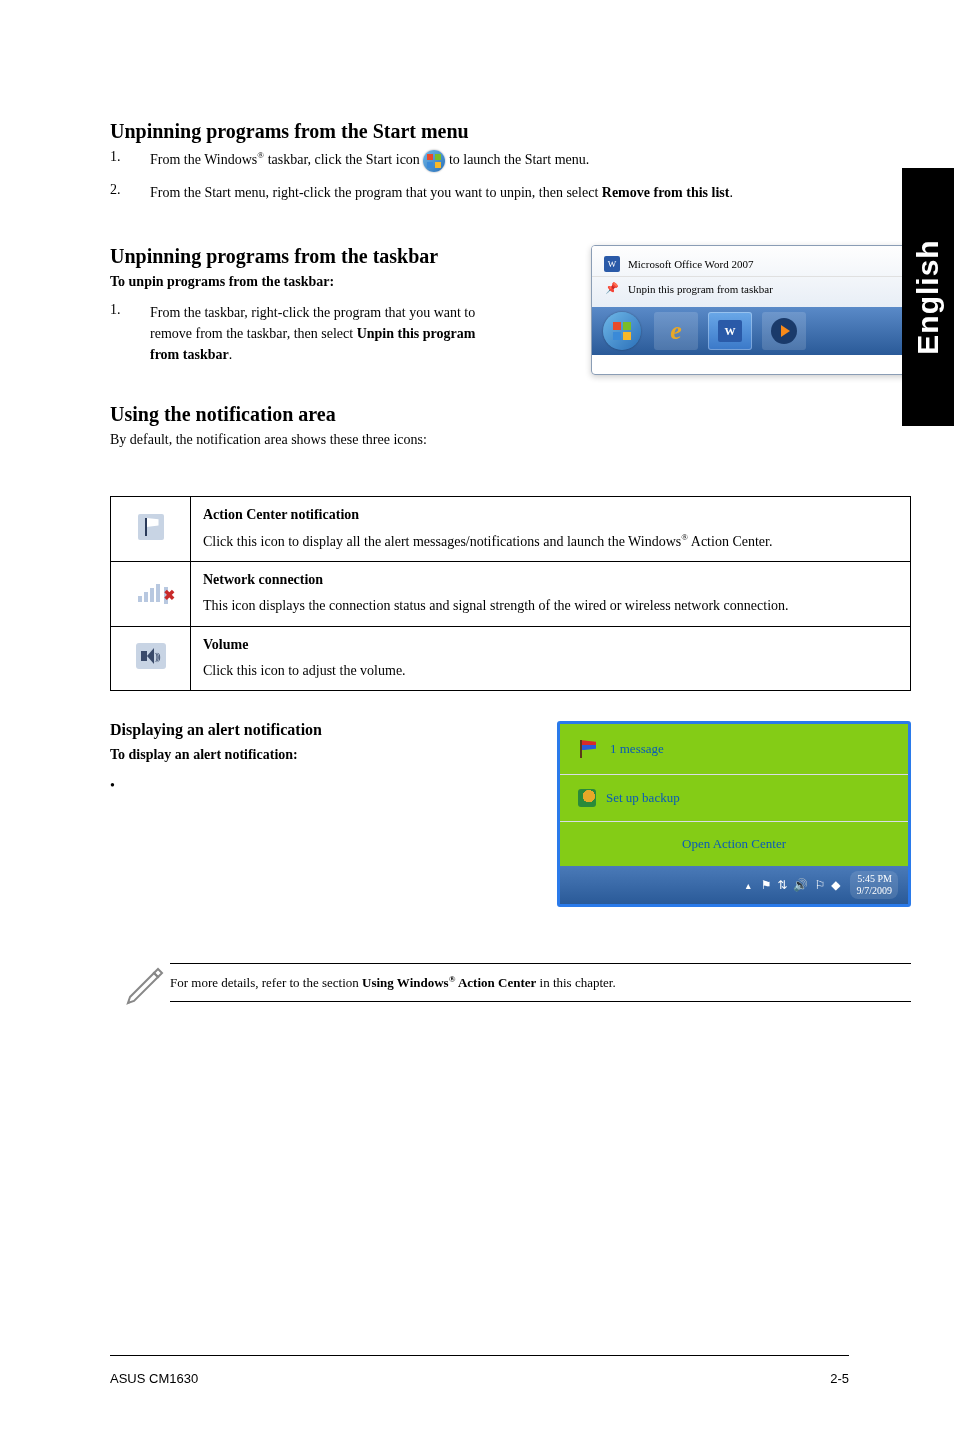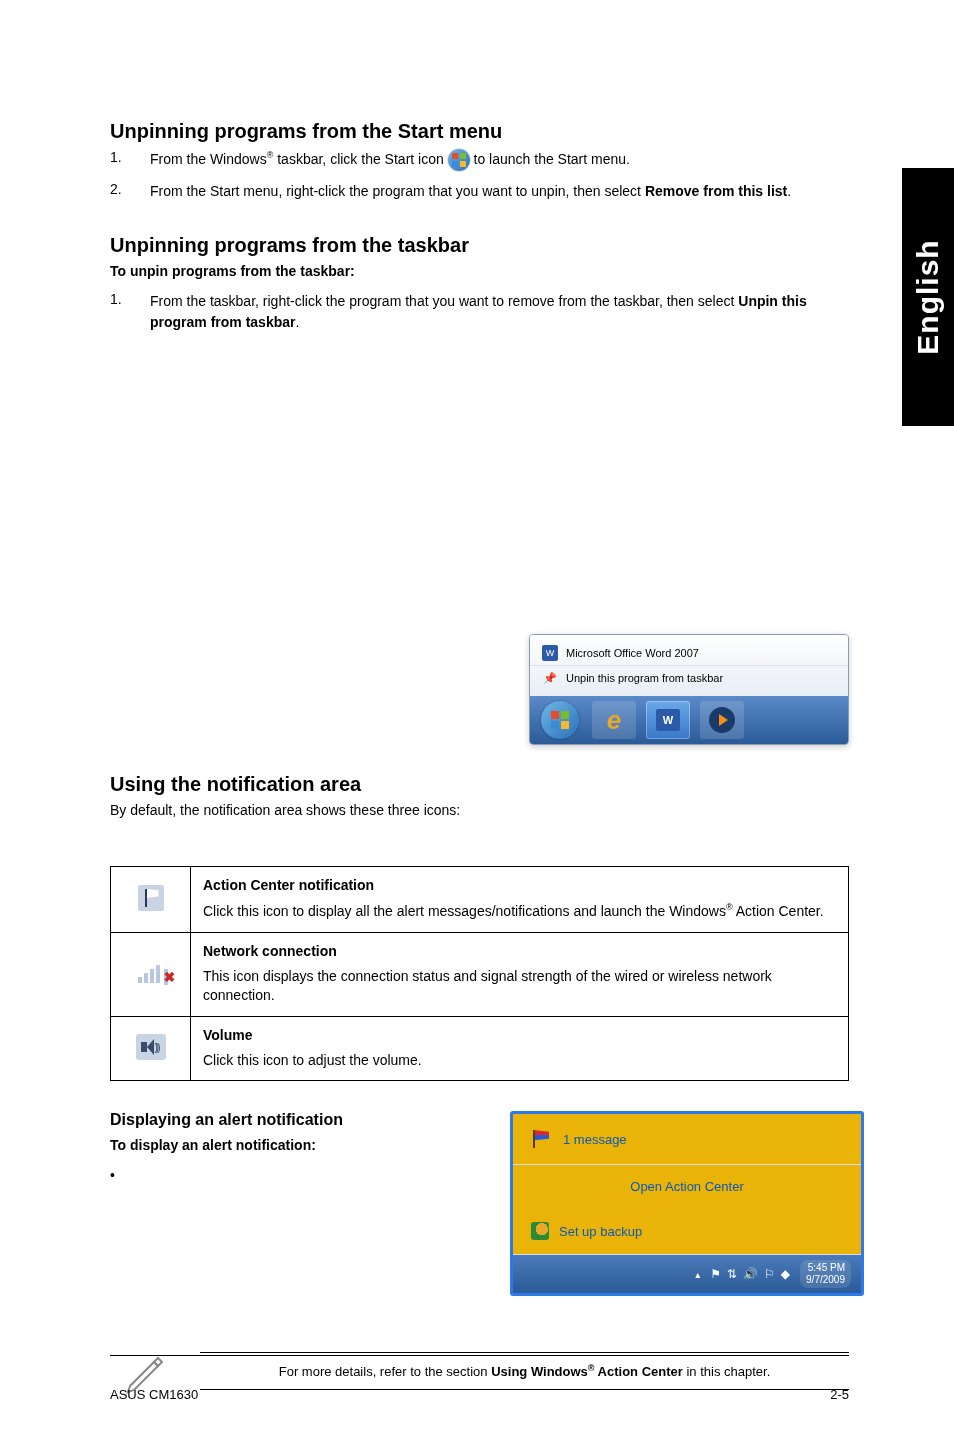--- a/index.html
+++ b/index.html
@@ -23,21 +23,22 @@
     align-items: center;
     justify-content: center;
   }
   .side-tab span {
     transform: rotate(-90deg);
     font-size: 30px;
     font-weight: bold;
     letter-spacing: 1px;
   }
   .content {
-    padding: 120px 105px 0 110px;
+    padding: 120px 43px 0 110px;
+    font-family: Liberation Serif, serif;
   }
   .section-heading {
     font-size: 20px;
     font-weight: bold;
     margin-bottom: 6px;
   }
   .sub-bold {
     font-size: 14px;
     font-weight: bold;
     margin-bottom: 12px;
@@ -69,24 +70,23 @@
     position: absolute;
     left: 4px; top: 4px;
     width: 14px; height: 14px;
     background:
       linear-gradient(#e84a2a,#e84a2a) 0 0/6px 6px no-repeat,
       linear-gradient(#7abc2a,#7abc2a) 8px 0/6px 6px no-repeat,
       linear-gradient(#3a8ad8,#3a8ad8) 0 8px/6px 6px no-repeat,
       linear-gradient(#f8b82a,#f8b82a) 8px 8px/6px 6px no-repeat;
   }
   .section2 {
-    margin-top: 32px;
-    display: flex;
-    gap: 30px;
-    flex-direction: column;
+    margin-top: 42px;
+    display: flex;
+    gap: 44px;
   }
   .section2 .left { flex: 0 0 370px; }
   .section2 .right { flex: 1; display: flex; justify-content: flex-end; }
   .taskbar-ss {
     width: 320px;
     border: 1px solid #8a9db5;
     border-radius: 4px;
     overflow: hidden;
     font-size: 11px;
     box-shadow: 0 2px 6px rgba(0,0,0,0.2);
@@ -291,21 +291,21 @@
     display: flex;
     line-height: 1.5;
   }
   .bullet-line .dot { width: 40px; flex-shrink: 0; }
   .bullet-line .flag-icon { width: 22px; height: 22px; vertical-align: middle; }
   .notif-ss {
     width: 354px;
     border: 3px solid #2a7aea;
     border-radius: 3px;
     font-size: 13px;
-    background: #eab308;
+    background: #84cc16;
     overflow: hidden;
   }
   .notif-ss .row {
     padding: 14px 18px;
     border-bottom: 1px solid #d8dde5;
     display: flex;
     align-items: center;
     gap: 10px;
   }
   .notif-ss .row.last { border-bottom: none; }
@@ -358,41 +358,39 @@
     text-align: right;
     line-height: 1.2;
     background: rgba(255,255,255,0.12);
     padding: 2px 6px;
     border-radius: 8px;
   }
   .note-box {
     margin-top: 50px;
     display: flex;
     align-items: center;
-    gap: 30px;
     padding-left: 10px;
-    text-align: center;
   }
   .pencil-icon {
     width: 50px; height: 50px;
     display: flex;
     align-items: center;
     justify-content: center;
   }
   .pencil-icon svg { width: 46px; height: 46px; }
   .note-text {
     flex: 1;
     border-top: 1px solid #000;
     border-bottom: 1px solid #000;
     padding: 10px 0;
     font-size: 13px;
   }
   .footer {
     position: absolute;
-    bottom: 36px;
+    bottom: 52px;
     display: flex;
     justify-content: space-between;
     width: 100%;
     padding: 0 105px 0 110px;
     font-size: 13px;
     border-top: 0;
   }
   .footer-line {
     position: absolute;
     bottom: 82px;
@@ -522,26 +520,26 @@
       <div class="bullet-line">
         <span class="dot">•</span>
       </div>
     </div>
     <div class="right">
       <div class="notif-ss">
         <div class="row">
           <span class="flag2"></span>
           <span class="link">1 message</span>
         </div>
-        <div class="row last link center">
-          <span>Open Action Center</span>
-        </div>
         <div class="row">
           <span class="backup-icon"></span>
           <span class="link">Set up backup</span>
+        </div>
+        <div class="row last link center">
+          <span>Open Action Center</span>
         </div>
         <div class="tray">
           <span style="color:#fff;">▴</span>
           <div class="tray-icons">
             <span>⚑</span>
             <span>⇅</span>
             <span>🔊</span>
             <span>⚐</span>
             <span>◆</span>
           </div>

